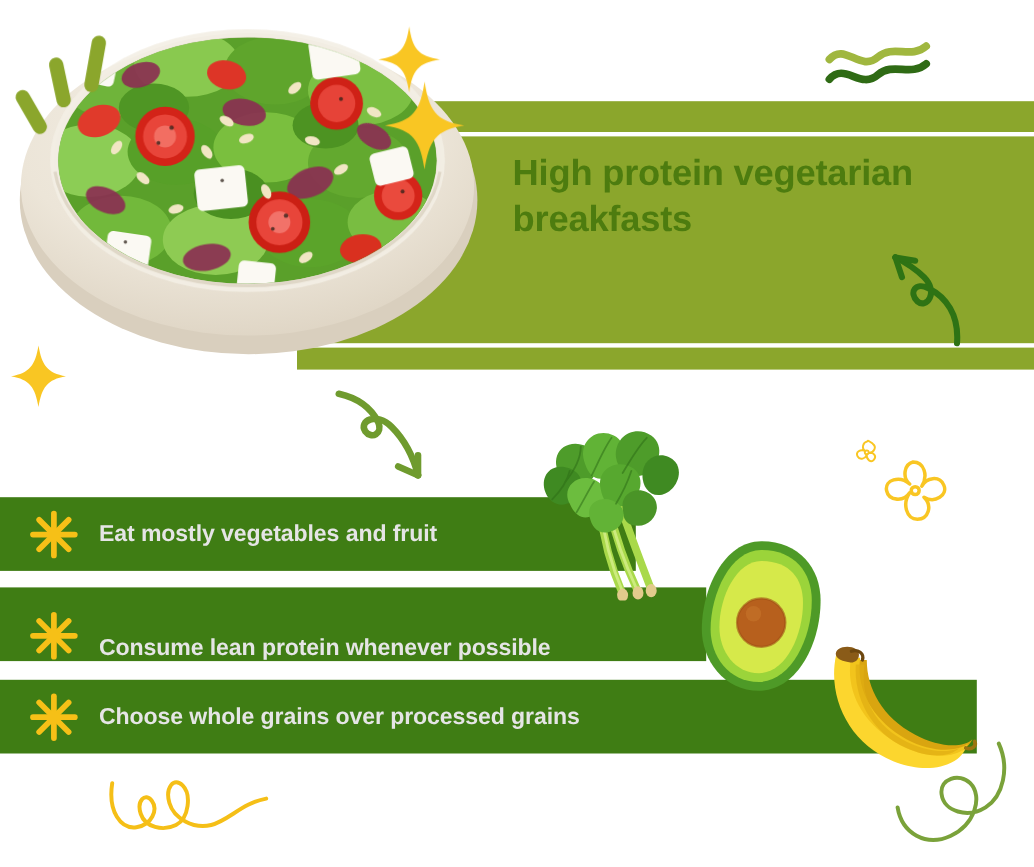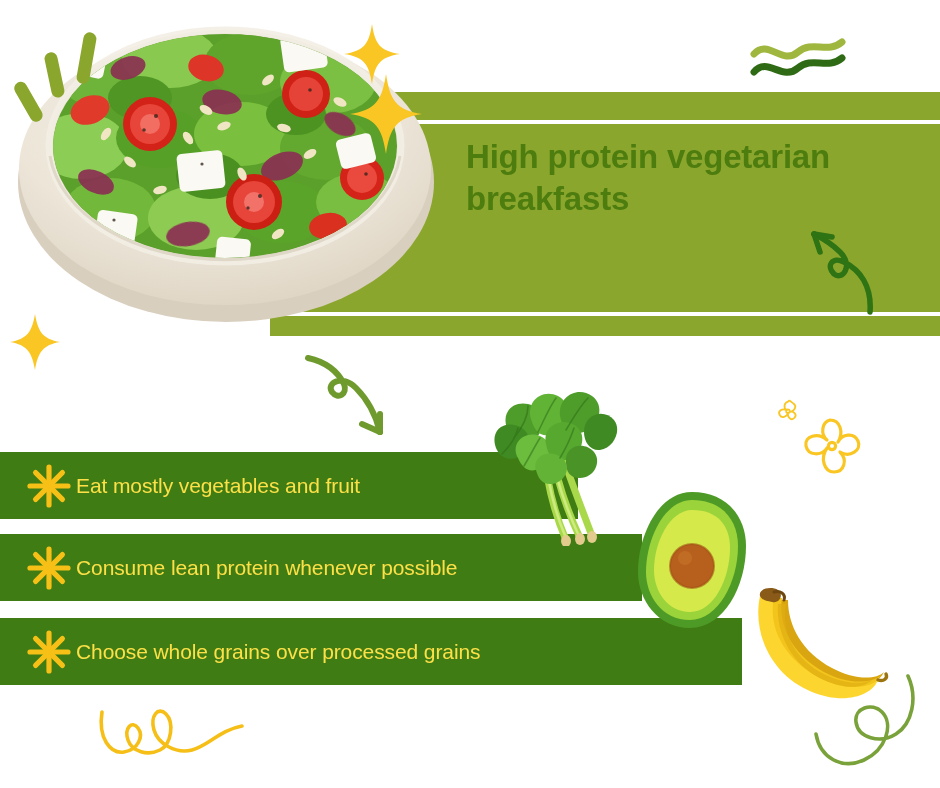--- a/index.html
+++ b/index.html
@@ -65,37 +65,37 @@
   
   .list-row {
     position: absolute;
     left: 0;
     height: 67px;
     background: #3f7d14;
     display: flex;
     align-items: center;
   }
   .list-row.r1 { top: 452px; width: 578px; }
-  .list-row.r2 { top: 534px; width: 642px; }
-  .list-row.r3 { top: 618px; width: 742px; }
+  .list-row.r2 { top: 534px; width: 642px; align-items: flex-end; }
+  .list-row.r3 { top: 618px; width: 888px; }
 
   .row-icon {
     position: relative;
     width: 46px;
     height: 46px;
     margin-left: 26px;
     flex: 0 0 auto;
   }
   .row-icon svg { display: block; width: 100%; height: 100%; }
 
   .row-label {
-    margin-left: 4px;
+    margin-left: 18px;
     font-size: 21px;
-    font-weight: normal;
-    color: #fde047;
+    font-weight: bold;
+    color: #e5e5e5;
     letter-spacing: -0.1px;
     white-space: nowrap;
   }
 
   
   .deco {
     position: absolute;
     pointer-events: none;
   }
   .deco svg { display: block; overflow: visible; }

